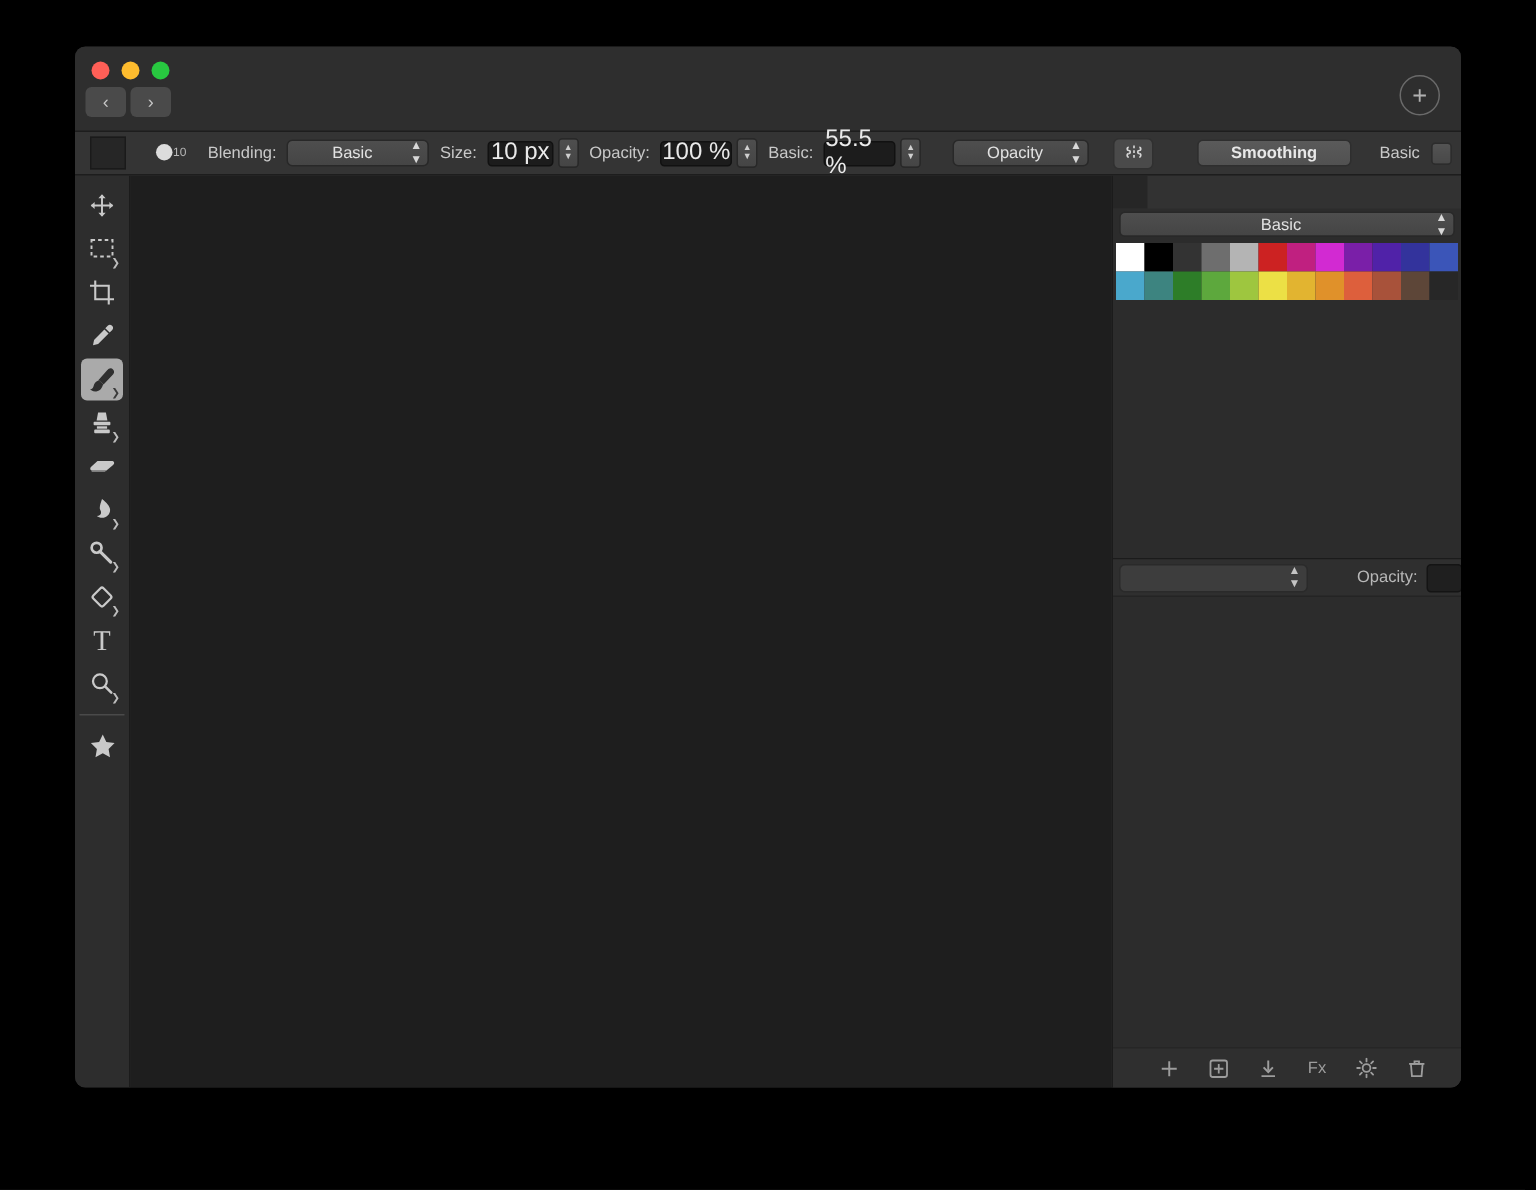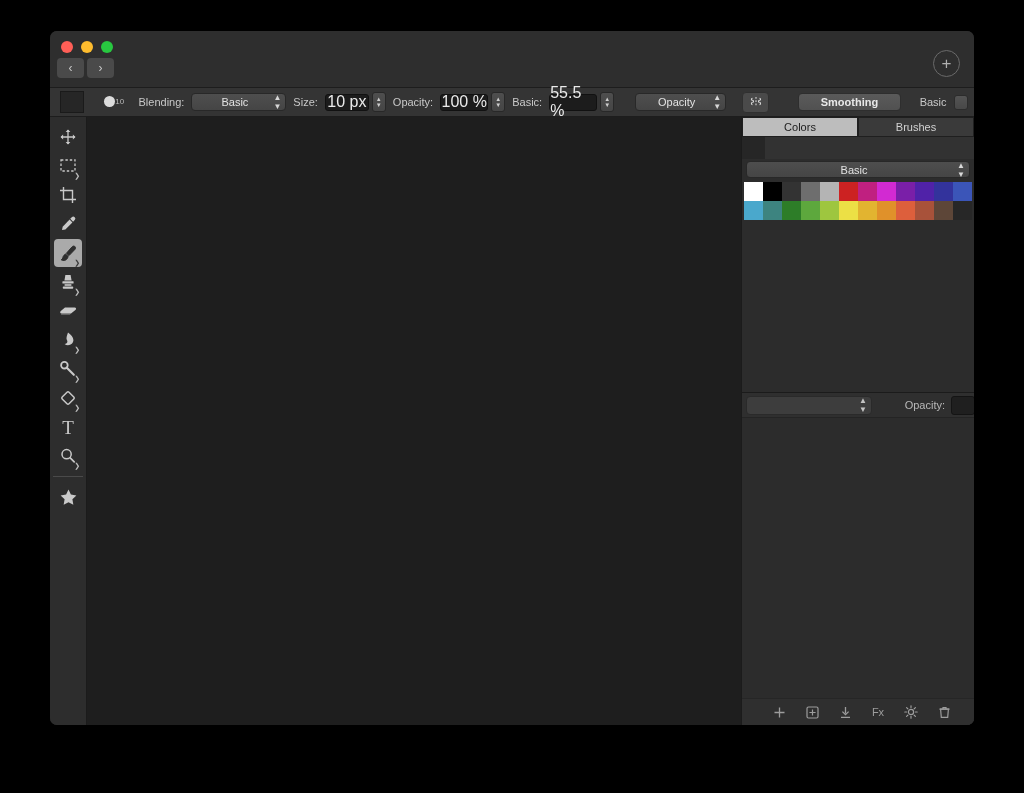--- a/index.html
+++ b/index.html
@@ -476,24 +476,20 @@
         <svg width="19" height="19" viewBox="0 0 19 19">
           <path d="M9.5 1.6l2.4 5 5.5.8-4 3.9.95 5.5-4.85-2.6-4.85 2.6.95-5.5-4-3.9 5.5-.8z" fill="#c9c9c9"></path>
         </svg>
       </div>
     </div>
 
     <div class="canvas"></div>
 
     <div class="rightpanel">
 
-      <div class="tabs">
-        <div class="tab active">Colors</div>
-        <div class="tab inactive">Brushes</div>
-      </div>
 
       <div class="colors-pane">
         <div class="color-top">
           <div class="cur" style="background: rgb(38, 38, 38);"></div>
         </div>
 
         <div class="basic-select-wrap">
           <div class="select" style="width:100%; height:17px;">
             <span>Basic</span>
             <span class="chev">▲<span style="display:block">▼</span></span>

